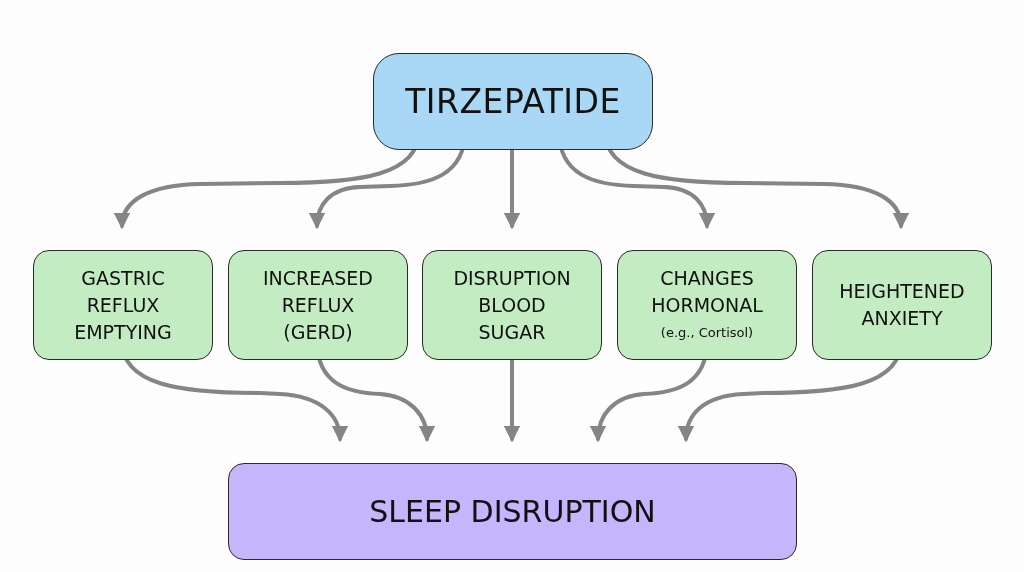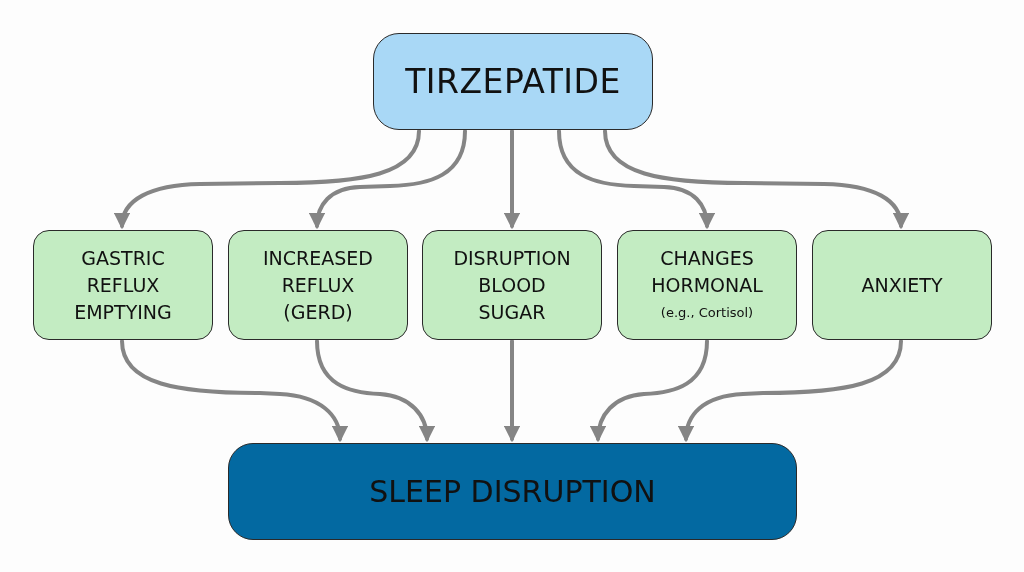--- a/index.html
+++ b/index.html
@@ -10,38 +10,39 @@
       font-family: "DejaVu Sans", "Liberation Sans", sans-serif;
       color: #111;
     }
     #arrows { position: absolute; left: 0; top: 0; width: 1024px; height: 572px; }
     .node {
       position: absolute;
       box-sizing: border-box;
       border: 1.5px solid #2a2a2a;
       display: flex; align-items: center; justify-content: center;
       text-align: left;
+      margin-top: 20px;
     }
     .node-top {
       left: 373px; top: 33px; width: 280px; height: 97px;
       border-radius: 26px;
       background: #a9d8f6;
       font-size: 33px; letter-spacing: 0.5px;
     }
     .node-mid {
       top: 230px; width: 180px; height: 110px;
       border-radius: 16px;
       background: #c3ecc2;
       font-size: 19px; line-height: 27px;
       flex-direction: column;
     }
     .node-bottom {
       left: 228px; top: 443px; width: 569px; height: 97px;
-      border-radius: 25px;
-      background: #0369a1;
+      border-radius: 16px;
+      background: #c4b5fd;
       font-size: 30px;
     }
     .line { display: block; white-space: nowrap; }
   </style>
 </head>
 <body>
 
 <svg id="arrows" viewBox="0 0 1024 572" xmlns="http://www.w3.org/2000/svg">
   <defs>
     <marker id="ah" viewBox="0 0 10 10" refX="8" refY="5" markerWidth="4.2" markerHeight="4.2" orient="auto-start-reverse">
@@ -86,18 +87,19 @@
   <span class="line">SUGAR</span>
 </div>
 
 <div class="node node-mid" style="left:617px">
   <span class="line">CHANGES</span>
   <span class="line">HORMONAL</span>
   <span class="line" style="font-size:13px">(e.g., Cortisol)</span>
 </div>
 
 <div class="node node-mid" style="left:812px">
+  <span class="line">HEIGHTENED</span>
   <span class="line">ANXIETY</span>
 </div>
 
 <div class="node node-bottom">
   <span>SLEEP DISRUPTION</span>
 </div>
 
 </body></html>

